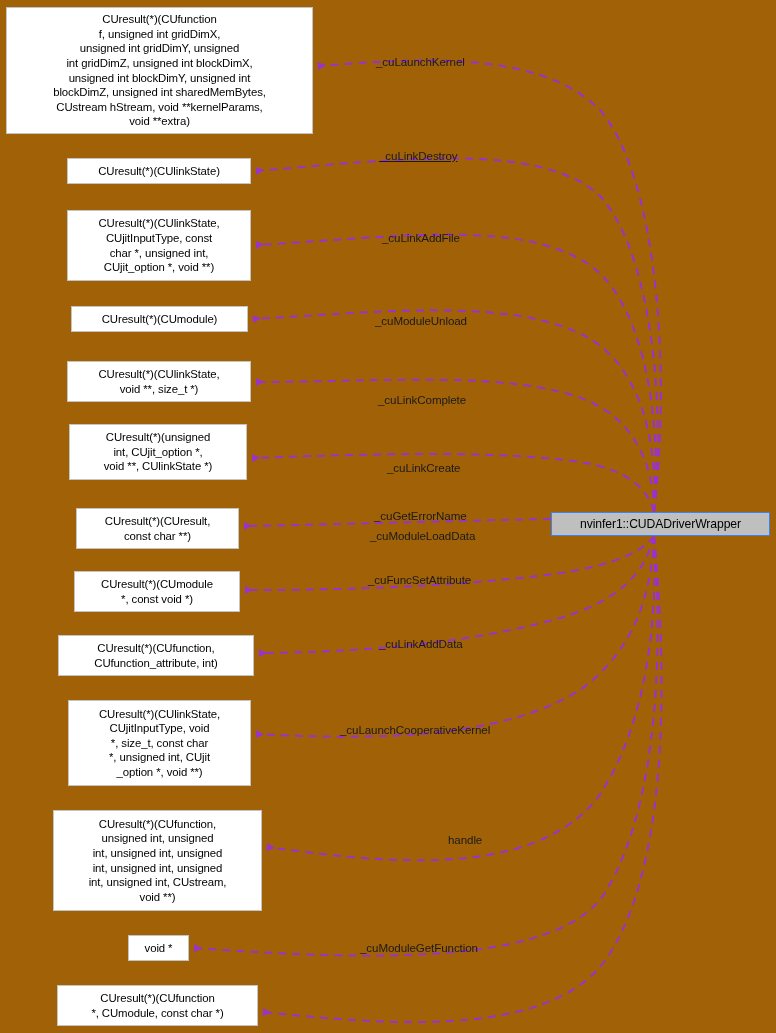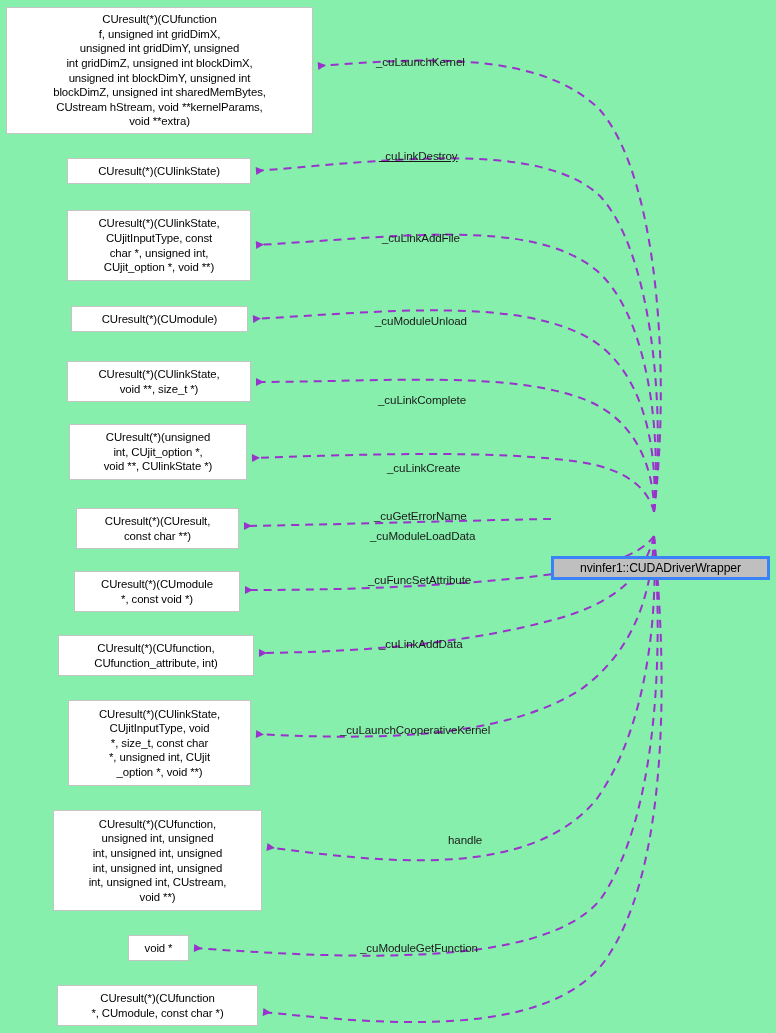--- a/index.html
+++ b/index.html
@@ -8,21 +8,21 @@
     padding: 0;
     background: #ffffff;
   }
   body {
     font-family: "Liberation Sans", sans-serif;
   }
   #diagram {
     position: relative;
     width: 776px;
     height: 1033px;
-    background: #86efac;
+    background: #a16207;
     overflow: hidden;
   }
   #edges {
     position: absolute;
     left: 0;
     top: 0;
     width: 776px;
     height: 1033px;
     pointer-events: none;
   }
@@ -37,24 +37,23 @@
     text-align: center;
     display: flex;
     align-items: center;
     justify-content: center;
     white-space: pre-line;
     letter-spacing: -0.1px;
     z-index: 3;
   }
   .node.root {
     background: #bfbfbf;
-    border: 3px solid #3b82f6;
+    border: 1px solid #3b82f6;
     font-size: 12.2px;
     z-index: 4;
-    margin-top: 44px;
   }
   .edge-label {
     position: absolute;
     font-size: 11.6px;
     color: #1a1a1a;
     white-space: nowrap;
     letter-spacing: -0.1px;
     z-index: 5;
     background: transparent;
   }

